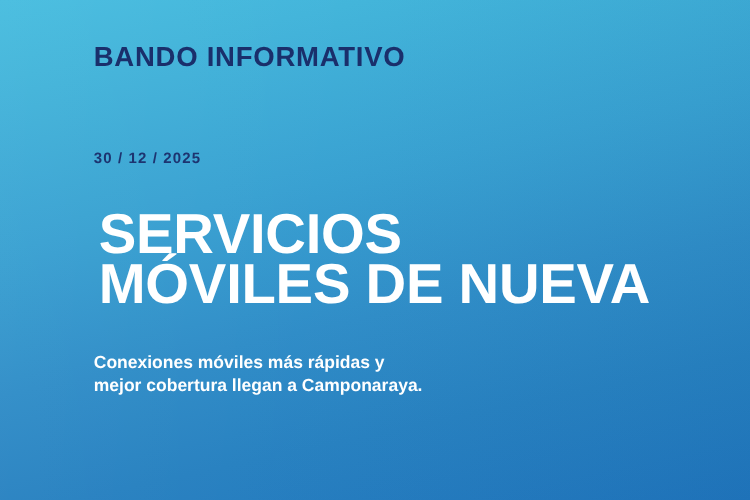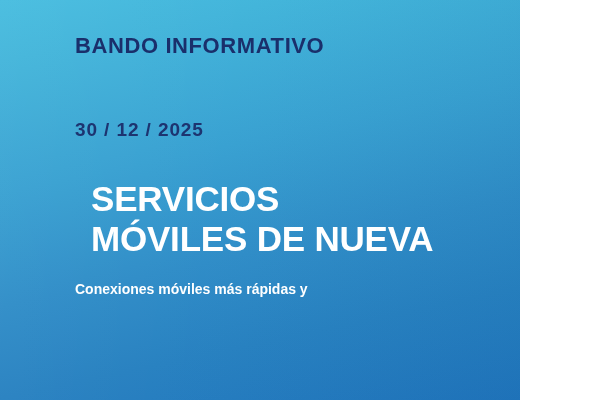--- a/index.html
+++ b/index.html
@@ -10,21 +10,21 @@
   body {
     width: 600px;
     height: 400px;
     overflow: hidden;
     font-family: "Liberation Sans", sans-serif;
     background: #ffffff;
   }
 
   .poster {
     position: relative;
-    width: 520px;
+    width: 600px;
     height: 400px;
     box-sizing: border-box;
     
     background:
       linear-gradient(168deg, #45bcdf 0%, #41b4da 12%, #37a0d1 38%,
                       #2e8cc7 60%, #2680c0 78%, #1f74bc 100%);
   }
 
   
   .poster::after {
@@ -55,35 +55,35 @@
     line-height: 1.1;
     color: #1a2f6b;
     white-space: nowrap;
   }
 
   .date {
     position: absolute;
     left: 75px;
     top: 120px;
     margin: 0;
-    font-size: 19px;
+    font-size: 12px;
     font-weight: bold;
     letter-spacing: 0.9px;
     line-height: 1.1;
     color: #1d3470;
     white-space: nowrap;
     text-align: right;
   }
 
   .headline {
     position: absolute;
     left: 75px;
     top: 163px;
-    margin: 16px;
-    font-size: 35px;
+    margin: 4px;
+    font-size: 45px;
     font-weight: bold;
     letter-spacing: -0.2px;
     line-height: 40px;
     color: #ffffff;
   }
   .headline .hl-line {
     display: block;
     white-space: nowrap;
   }
 
@@ -113,16 +113,17 @@
 
     <div class="date">30 / 12 / 2025</div>
 
     <h1 class="headline">
       <span class="hl-line">SERVICIOS</span>
       <span class="hl-line">MÓVILES DE NUEVA</span>
     </h1>
 
     <p class="subtitle">
       <span class="sub-line">Conexiones móviles más rápidas y</span>
+      <span class="sub-line">mejor cobertura llegan a Camponaraya.</span>
     </p>
 
   </div>
 </div>
 
 </body></html>

